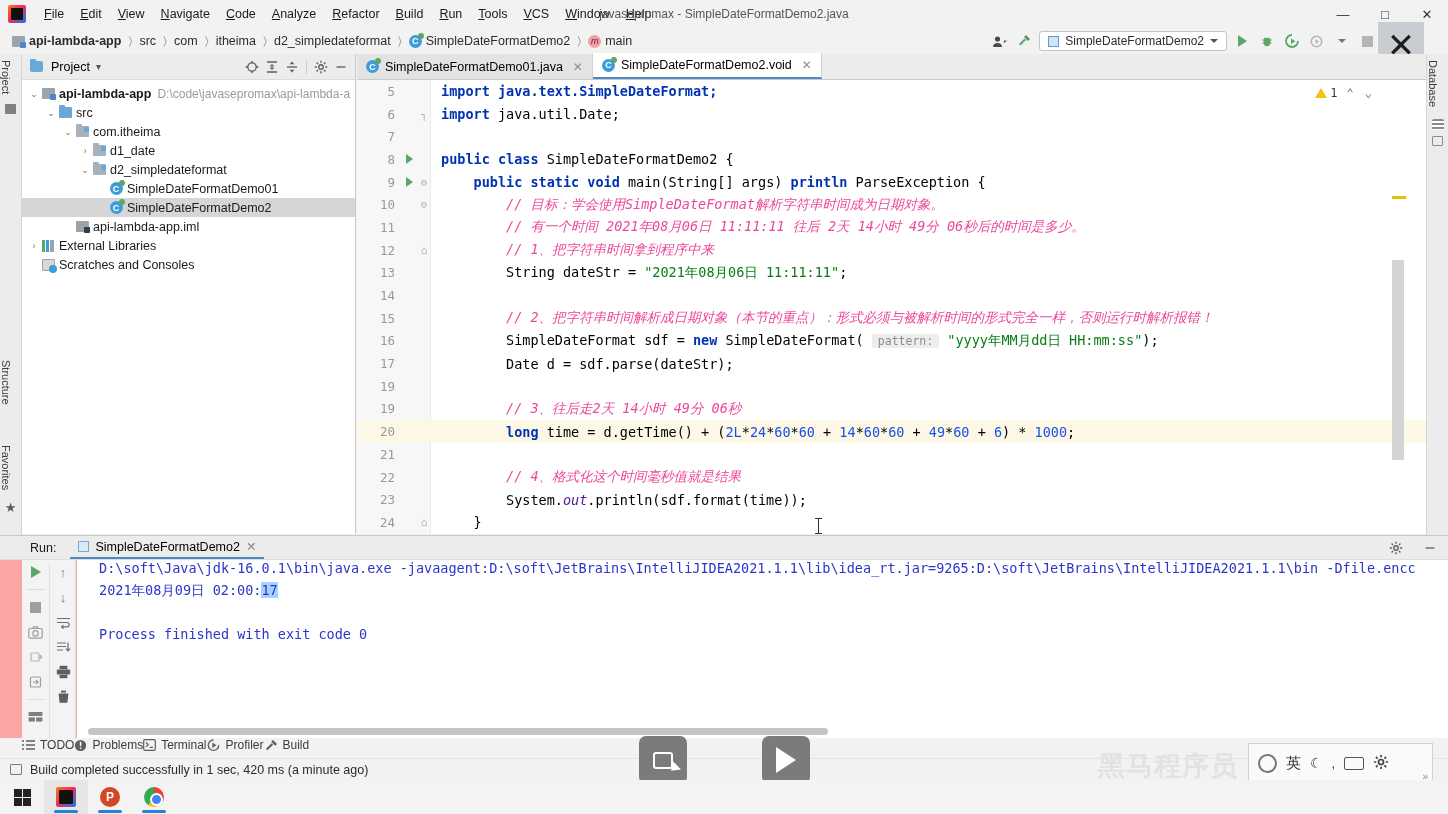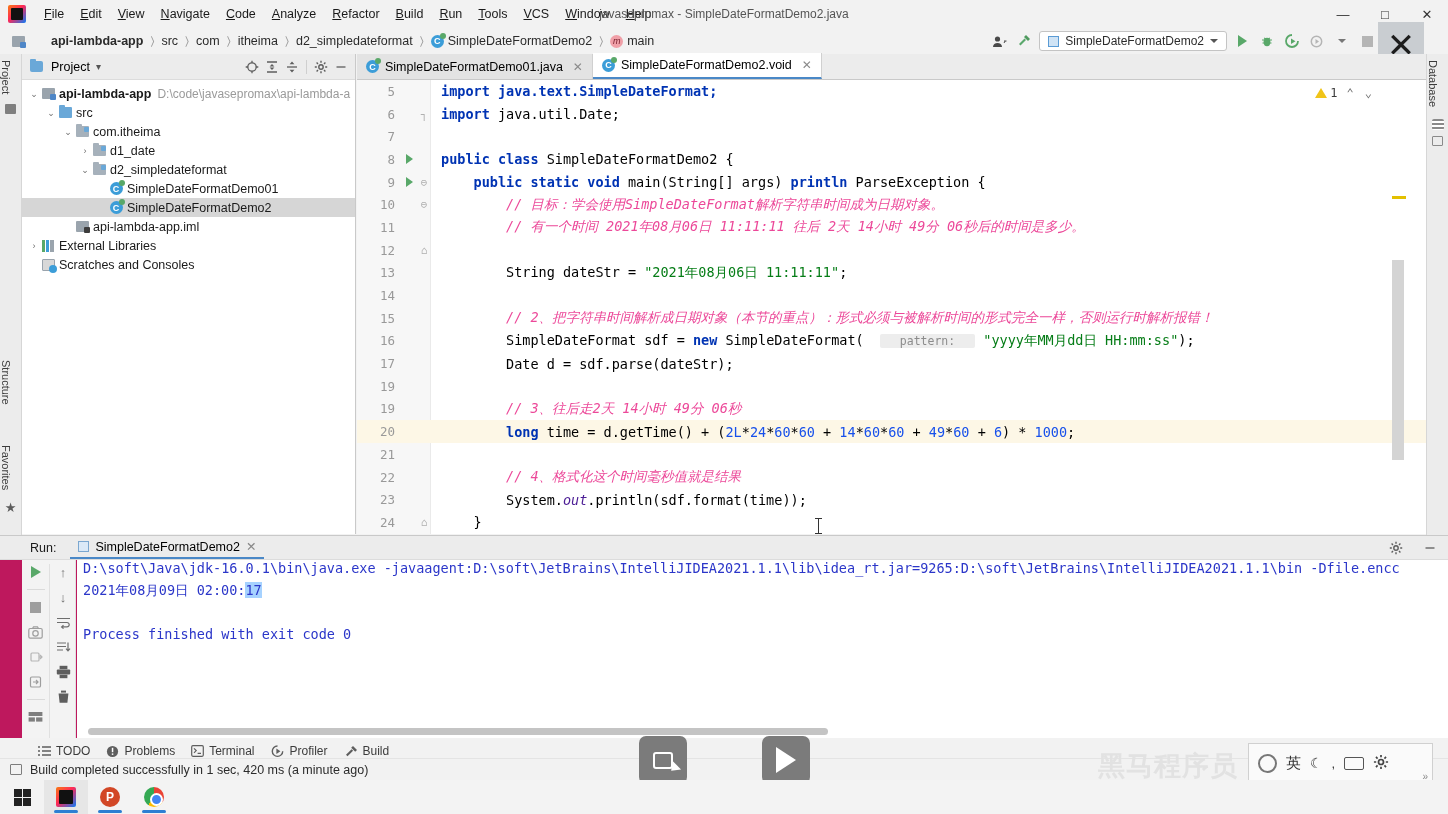--- a/index.html
+++ b/index.html
@@ -74,21 +74,21 @@
   .pkgfolder::before{content:"";position:absolute;left:0;top:-2.5px;width:6px;height:3px;background:#a6b1bb;border-radius:1px 1px 0 0;}
   .pkgfolder::after{content:"";position:absolute;right:0px;top:1px;width:5px;height:5px;background:#6aa8d8;border-radius:1px;}
   .classic { width:13px;height:13px;border-radius:50%;background:#3c9dd8;color:#fff;font-size:9px;font-weight:bold;
     display:flex;align-items:center;justify-content:center; position:relative;}
   .classic::after{content:"";position:absolute;right:-2px;top:-2px;width:6px;height:6px;background:#59a869;border-radius:50%;}
   .imlic { width:13px;height:11px;background:#9aa4ad;border-radius:1px;position:relative;}
   .imlic::after{content:"";position:absolute;right:-1px;bottom:-1px;width:6px;height:6px;background:#3c3c3c;border-radius:1px;}
   .libic { width:12px;height:12px;background:linear-gradient(90deg,#59a869 0 3px,#fff 3px 4px,#3c9dd8 4px 7px,#fff 7px 8px,#9aa4ad 8px 11px);}
   .scrtic { width:13px;height:12px;background:#d8d8d8;border:1px solid #9aa4ad;border-radius:1px;position:relative;}
   .scrtic::after{content:"";position:absolute;right:-3px;bottom:-3px;width:8px;height:8px;border-radius:50%;background:#3c9dd8;}
-  .bold { font-weight:bold;gap:22px;}
+  .bold { font-weight:bold;}
   .dimpath { color:#9a9a9a; margin-left:6px; font-size:12px; }
 
   
   .editor { position:absolute; left:357px; top:54px; width:1069px; height:480px; background:#fff; }
   .tabstrip { height:26px; background:#ececec; display:flex; align-items:flex-end; border-bottom:1px solid #c9c9c9;}
   .etab { height:25px; display:flex; align-items:center; gap:6px; padding:0 9px; font-size:12.5px;
           background:#e3e3e3; border-right:1px solid #d0d0d0; cursor:default; white-space:nowrap;}
   .etab.active { background:#fff; border-bottom:2px solid #4a88c7; height:26px;}
   .etab .x { color:#8a8a8a; font-size:12px; margin-left:4px;}
   .codearea { position:relative; height:454px; overflow:hidden; background:#fff;
@@ -102,50 +102,50 @@
         font-family:"DejaVu Sans Mono",monospace;}
   .runarrow { width:16px; flex:none; display:flex; align-items:center; justify-content:center;}
   .runarrow i { width:0;height:0;border-left:7px solid #59a869;border-top:5px solid transparent;border-bottom:5px solid transparent; display:block;}
   .foldmk { width:14px; flex:none; display:flex;align-items:center;justify-content:center;color:#b0b0b0;font-size:11px;}
   .code { padding-left:10px; flex:1; }
   .kw { color:#0033b3; font-weight:600;}
   .str { color:#067d17;}
   .num { color:#1750eb;}
   .cmt { color:#ec4899; font-style:italic;}
   .fld { color:#4c1d95; font-style:italic;}
-  .hint { background:#ededed; color:#8c8c8c; font-size:11.5px; font-style:normal; padding:0 20px; border-radius:2px;margin-left:8px;}
+  .hint { background:#ededed; color:#8c8c8c; font-size:11.5px; font-style:normal; padding:0 6px; border-radius:2px;}
   .warnhdr { display:flex; align-items:center; gap:3px; padding:4px 6px; font-size:12px; color:#3c3c3c;}
   .tribar { width:0;height:0;border-left:6px solid transparent;border-right:6px solid transparent;border-bottom:10px solid #f0c419; position:relative;}
   .sbtrack { position:absolute; right:22px; top:22px; width:12px; height:420px; background:#fff;}
   .sbthumb { position:absolute; right:22px; top:180px; width:12px; height:200px; background:#d4d4d4;}
   .sbmark { position:absolute; right:20px; top:116px; width:14px; height:3px; background:#e3c000;}
   .caret-ib { position:absolute; left:818px; top:518px; width:1px; height:16px; background:#333;}
   .caret-ib::before,.caret-ib::after{content:"";position:absolute;left:-3px;width:7px;height:1px;background:#333;}
   .caret-ib::before{top:0;} .caret-ib::after{bottom:0;}
 
   
-  .runpanel { position:absolute; left:0; top:535px; width:1448px; height:203px; background:#be185d; border-top:1px solid #c9c9c9;}
+  .runpanel { position:absolute; left:0; top:535px; width:1448px; height:203px; background:#fca5a5; border-top:1px solid #c9c9c9;}
   .runhdr { height:24px; background:#ececec; display:flex; align-items:center; border-bottom:1px solid #dcdcdc;}
   .runlbl { margin-left:30px; font-size:12.5px; color:#1a1a1a;}
   .runtab { margin-left:14px; height:23px; display:flex; align-items:center; gap:6px; padding:0 8px;
             font-size:12.5px; border-bottom:2px solid #4a88c7;}
   .runtab .box { width:11px;height:11px;border:1.5px solid #7ba7d0;background:#dbe9f7;}
   .runhdr-right { position:absolute; right:8px; display:flex; gap:14px; align-items:center;}
   .runleft-strip { position:absolute; left:22px; top:24px; width:54px; height:179px; background:#f3f3f3; border-right:1px solid #e0e0e0; }
   .rl-col { position:absolute; top:4px; width:27px; display:flex; flex-direction:column; align-items:center; gap:9px;}
   .rl-col.a { left:0; } .rl-col.b { left:27px; border-left:1px solid #e0e0e0; height:175px;}
   .rlic { width:16px;height:16px; display:flex;align-items:center;justify-content:center; color:#6e6e6e; font-size:13px;}
   .console { position:absolute; left:77px; top:24px; right:0; bottom:0; background:#fff; overflow:hidden;
              font-family:"DejaVu Sans Mono","Liberation Mono",monospace; font-size:13.5px; color:#2b36c9; }
-  .conline { height:22px; white-space:pre; padding-left:6px;}
+  .conline { height:22px; white-space:pre; padding-left:22px;}
   .selhl { background:#a6d2ff;}
   .hscroll { position:absolute; left:88px; bottom:3px; width:740px; height:7px; background:#c4c4c4; border-radius:4px;}
 
   
-  .toolstrip { position:absolute; left:0; top:738px; width:1448px; height:20px; background:#f2f2f2; display:flex; align-items:flex-end; gap:16px; font-size:12px; color:#3c3c3c;}
+  .toolstrip { position:absolute; left:0; top:738px; width:1448px; height:20px; background:#f2f2f2; display:flex; align-items:flex-start; gap:0; font-size:12px; color:#3c3c3c;}
   .toolstrip .ti { display:flex; align-items:center; gap:5px; }
   .statusbar { position:absolute; left:0; top:758px; width:1448px; height:22px; background:#f2f2f2; display:flex; align-items:center; font-size:12.5px; color:#2b2b2b; border-top:1px solid #e4e4e4;}
   .sq { width:12px;height:11px;border:1px solid #7d7d7d;border-radius:1px;margin-left:10px;margin-right:8px;}
 
   
   .taskbar { position:absolute; left:0; top:780px; width:1448px; height:34px; background:#f3f3f3; display:flex; align-items:center;}
   .tb-item { width:44px; height:34px; display:flex; align-items:center; justify-content:center; position:relative;}
   .tb-item.act { background:#e6e6e6;}
   .tb-item::after { content:""; position:absolute; bottom:1px; left:10px; width:24px; height:3px; background:#2d7fd3; border-radius:2px;}
   .tb-item.nostrip::after{ display:none;}
@@ -448,21 +448,21 @@
       <div class="gutter"></div>
       <div class="foldstrip"></div>
       <div class="lines" id="codelines">
           <div class="cl"><span class="ln">5</span><span class="runarrow"></span><span class="foldmk"></span><span class="code"><span class="kw">import java.text.SimpleDateFormat;</span></span></div>
           <div class="cl"><span class="ln">6</span><span class="runarrow"></span><span class="foldmk">┐</span><span class="code"><span class="kw">import</span> java.util.Date;</span></div>
           <div class="cl"><span class="ln">7</span><span class="runarrow"></span><span class="foldmk"></span><span class="code">&nbsp;</span></div>
           <div class="cl"><span class="ln">8</span><span class="runarrow"><i></i></span><span class="foldmk"></span><span class="code"><span class="kw">public class</span> SimpleDateFormatDemo2 {</span></div>
           <div class="cl"><span class="ln">9</span><span class="runarrow"><i></i></span><span class="foldmk">⊖</span><span class="code">    <span class="kw">public static void</span> main(String[] args) <span class="kw">println</span> ParseException {</span></div>
           <div class="cl"><span class="ln">10</span><span class="runarrow"></span><span class="foldmk">⊖</span><span class="code"><span class="cmt">        // 目标：学会使用SimpleDateFormat解析字符串时间成为日期对象。</span></span></div>
           <div class="cl"><span class="ln">11</span><span class="runarrow"></span><span class="foldmk"></span><span class="code"><span class="cmt">        // 有一个时间 2021年08月06日 11:11:11 往后 2天 14小时 49分 06秒后的时间是多少。</span></span></div>
-          <div class="cl"><span class="ln">12</span><span class="runarrow"></span><span class="foldmk">⌂</span></div>
+          <div class="cl"><span class="ln">12</span><span class="runarrow"></span><span class="foldmk">⌂</span><span class="code"><span class="cmt">        // 1、把字符串时间拿到程序中来</span></span></div>
           <div class="cl"><span class="ln">13</span><span class="runarrow"></span><span class="foldmk"></span><span class="code">        String dateStr = <span class="str">"2021年08月06日 11:11:11"</span>;</span></div>
           <div class="cl"><span class="ln">14</span><span class="runarrow"></span><span class="foldmk"></span><span class="code">&nbsp;</span></div>
           <div class="cl"><span class="ln">15</span><span class="runarrow"></span><span class="foldmk"></span><span class="code"><span class="cmt">        // 2、把字符串时间解析成日期对象（本节的重点）：形式必须与被解析时间的形式完全一样，否则运行时解析报错！</span></span></div>
           <div class="cl"><span class="ln">16</span><span class="runarrow"></span><span class="foldmk"></span><span class="code">        SimpleDateFormat sdf = <span class="kw">new</span> SimpleDateFormat( <span class="hint">pattern:</span> <span class="str">"yyyy年MM月dd日 HH:mm:ss"</span>);</span></div>
           <div class="cl"><span class="ln">17</span><span class="runarrow"></span><span class="foldmk"></span><span class="code">        Date d = sdf.parse(dateStr);</span></div>
           <div class="cl"><span class="ln">19</span><span class="runarrow"></span><span class="foldmk"></span><span class="code">&nbsp;</span></div>
           <div class="cl"><span class="ln">19</span><span class="runarrow"></span><span class="foldmk"></span><span class="code"><span class="cmt">        // 3、往后走2天 14小时 49分 06秒</span></span></div>
           <div class="cl hl"><span class="ln">20</span><span class="runarrow"></span><span class="foldmk"></span><span class="code">        <span class="kw">long</span> time = d.getTime() + (<span class="num">2L</span>*<span class="num">24</span>*<span class="num">60</span>*<span class="num">60</span> + <span class="num">14</span>*<span class="num">60</span>*<span class="num">60</span> + <span class="num">49</span>*<span class="num">60</span> + <span class="num">6</span>) * <span class="num">1000</span>;</span></div>
           <div class="cl"><span class="ln">21</span><span class="runarrow"></span><span class="foldmk"></span><span class="code">&nbsp;</span></div>
           <div class="cl"><span class="ln">22</span><span class="runarrow"></span><span class="foldmk"></span><span class="code"><span class="cmt">        // 4、格式化这个时间毫秒值就是结果</span></span></div>

